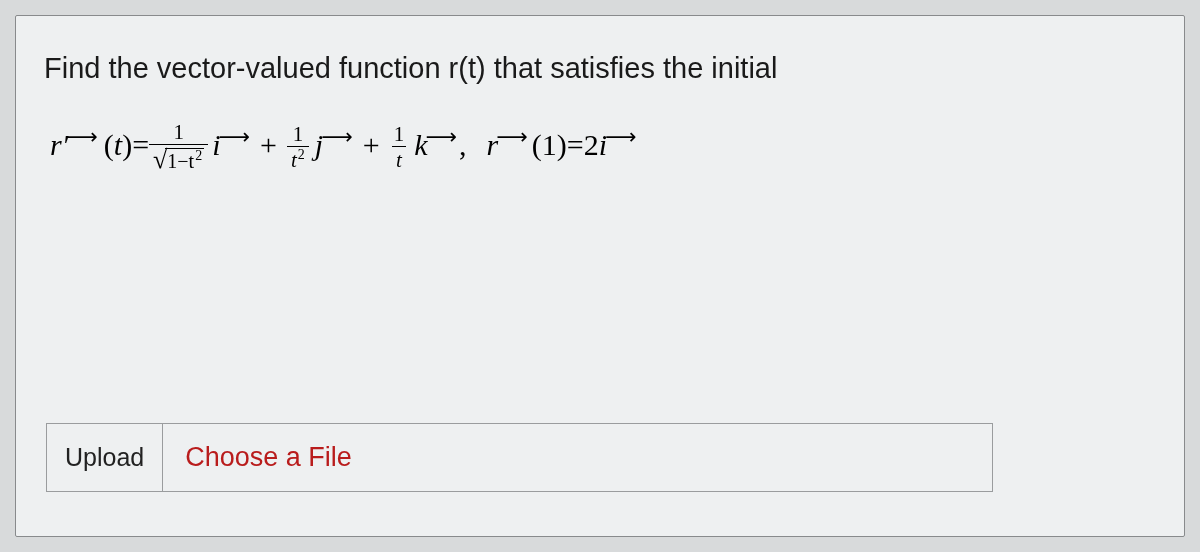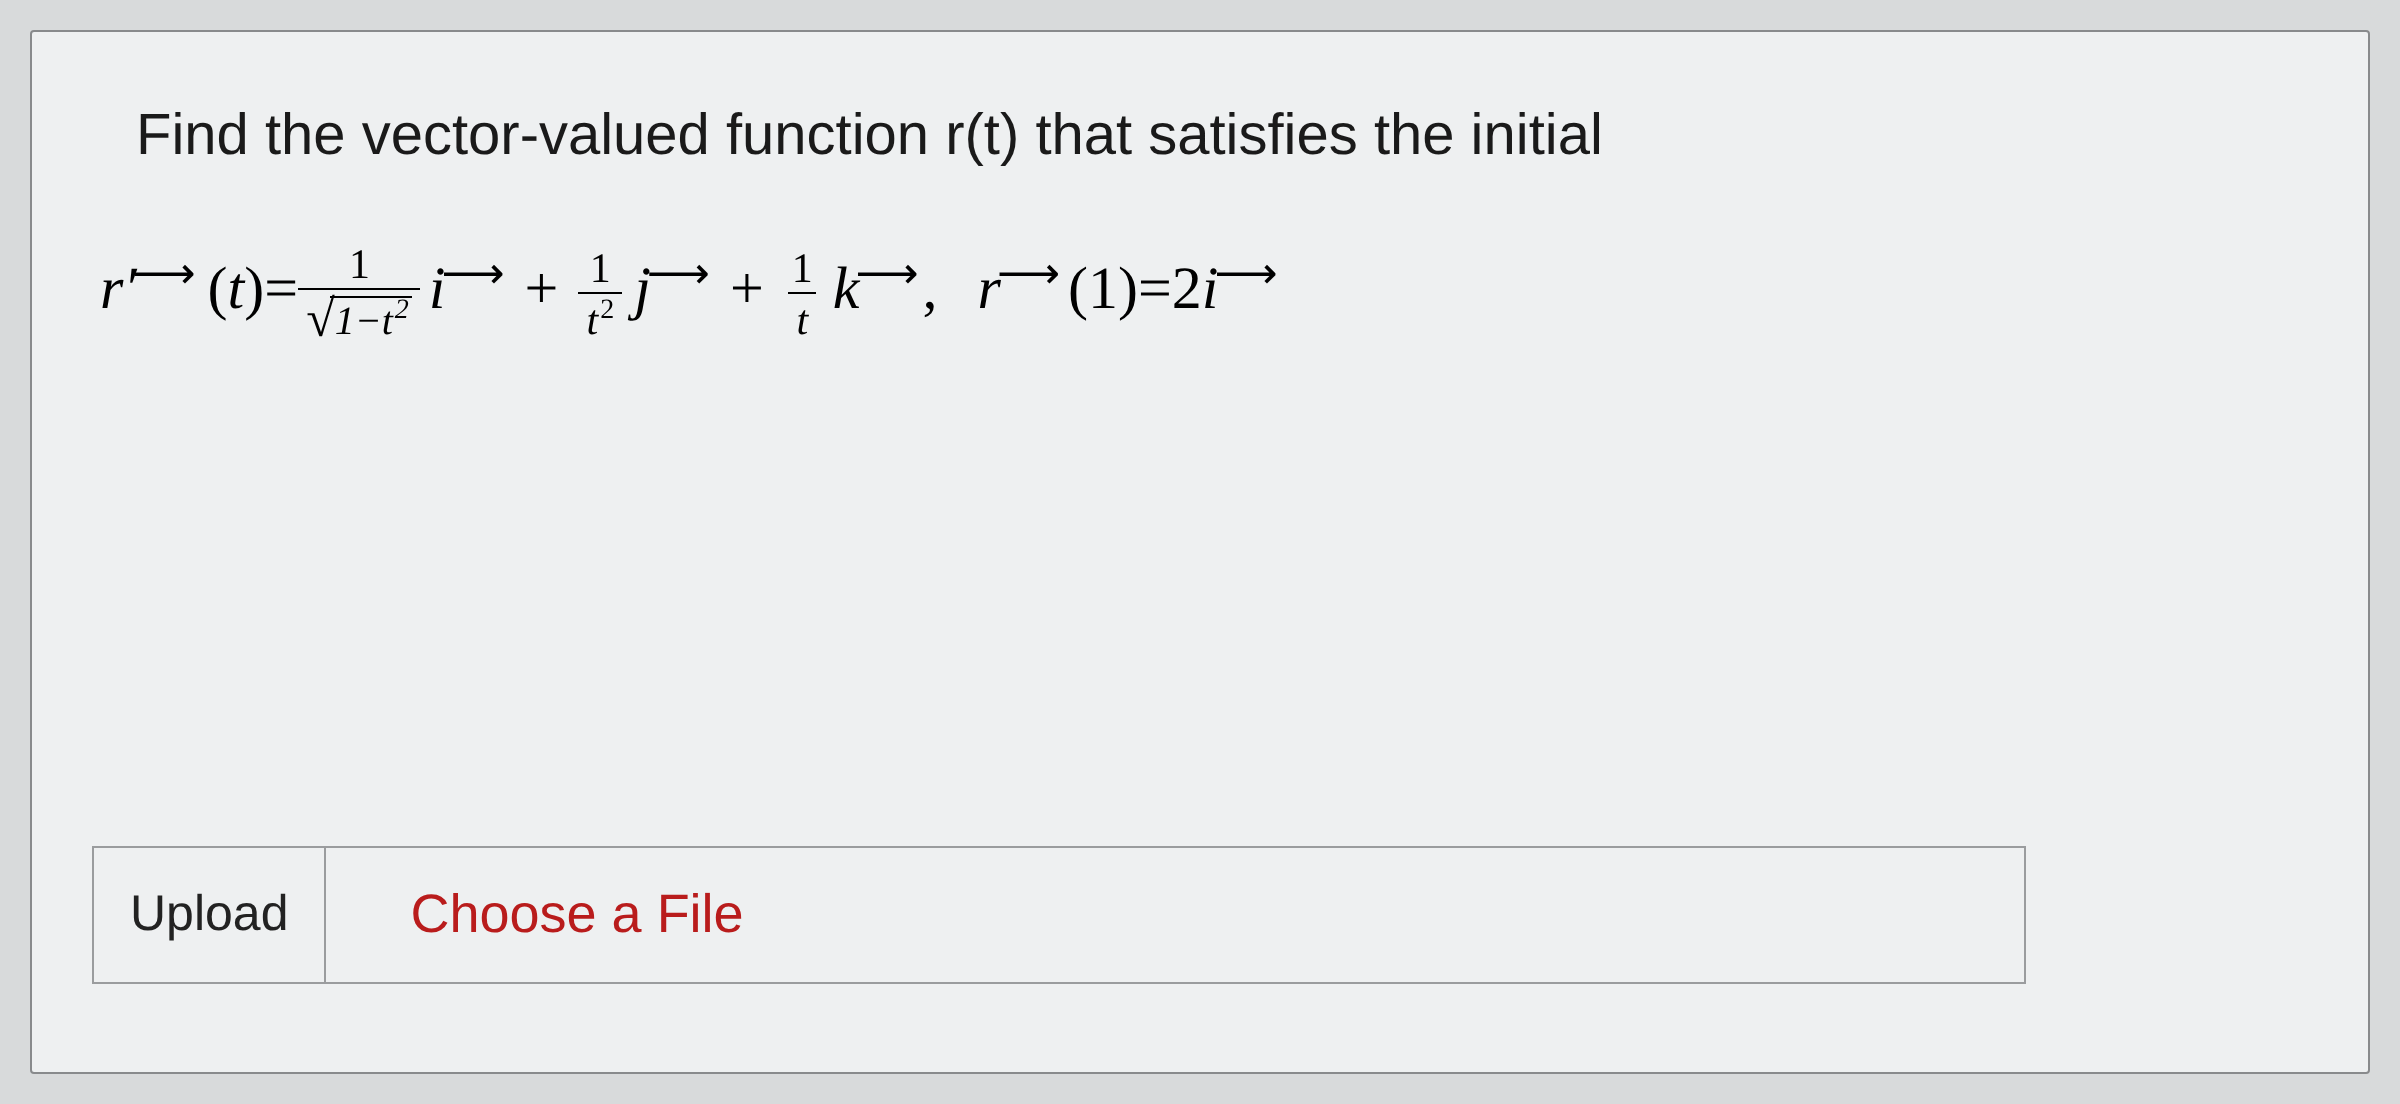--- a/index.html
+++ b/index.html
@@ -21,21 +21,20 @@
       width: 100%;
       height: 100%;
       padding: 30px 28px 20px 28px;
       position: relative;
     }
     .question-text {
       font-size: 29px;
       color: #1a1a1a;
       line-height: 1.55;
       margin-bottom: 28px;
-      margin-left: 24px;
     }
     .equation-row {
       font-family: "Times New Roman", Times, serif;
       font-size: 30px;
       color: #000;
       display: flex;
       align-items: center;
       flex-wrap: nowrap;
       gap: 0;
       margin-left: 6px;
@@ -76,40 +75,38 @@
     .radical {
       font-size: 26px;
       line-height: 1;
       margin-right: -2px;
     }
     .under-rad {
       border-top: 1.5px solid #000;
       padding: 0 2px;
       font-size: 20px;
       line-height: 1.2;
-      font-style: italic;
     }
     .sup {
       font-size: 14px;
       vertical-align: super;
       line-height: 0;
       margin-left: 1px;
     }
     .op {
       margin: 0 10px;
     }
     .comma { margin: 0 8px 0 2px; }
     .upload-row {
       position: absolute;
       bottom: 44px;
       left: 30px;
       display: flex;
       align-items: stretch;
       border: 1px solid #9a9c9e;
-      gap: 20px;
     }
     .upload-label {
       background: #eef0f1;
       padding: 18px 18px;
       font-size: 25px;
       color: #222;
       border-right: 1px solid #9a9c9e;
       display: flex;
       align-items: center;
     }

